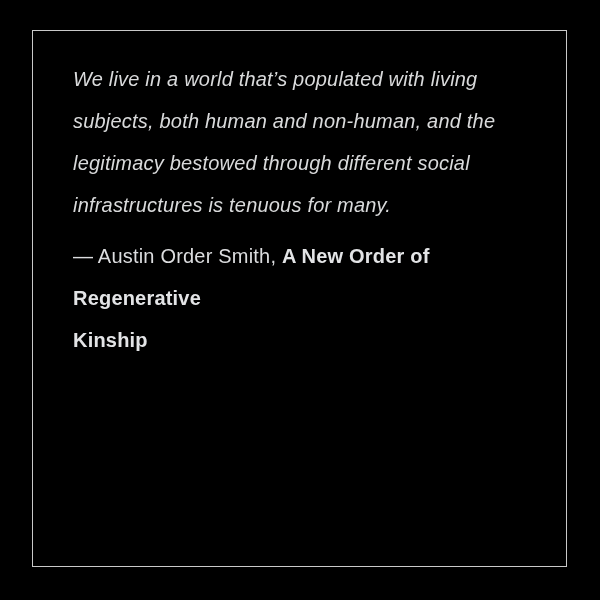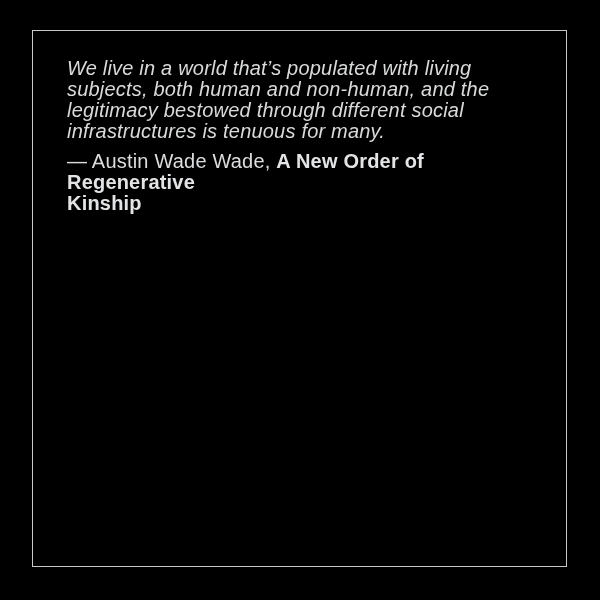--- a/index.html
+++ b/index.html
@@ -21,26 +21,26 @@
     position: absolute;
     left: 32px;
     top: 30px;
     right: 33px;
     bottom: 33px;
     border: 1.5px solid #c9c9c9;
     box-sizing: border-box;
   }
   .content {
     position: absolute;
-    left: 67px;
+    left: 73px;
     top: 58px;
     width: 472px;
     color: #d9dadb;
     font-size: 20px;
-    line-height: 21px;
+    line-height: 42px;
     letter-spacing: 0.2px;
   }
   .quote {
     margin: 0 0 9px 0;
     font-style: italic;
     white-space: pre-line;
     color: #d9dadb;
   }
   .attribution {
     margin: 0;
@@ -55,16 +55,16 @@
 </head>
 <body>
 
 <div class="canvas">
   <div class="frame"></div>
   <div class="content">
     <p class="quote">We live in a world that’s populated with living
 subjects, both human and non-human, and the
 legitimacy bestowed through different social
 infrastructures is tenuous for many.</p>
-    <p class="attribution"><span>— Austin Wade Wade, </span><span class="title">A New Order of Regenerative
+    <p class="attribution"><span>— Austin Order Smith, </span><span class="title">A New Order of Regenerative
 Kinship</span></p>
   </div>
 </div>
 
 </body></html>

